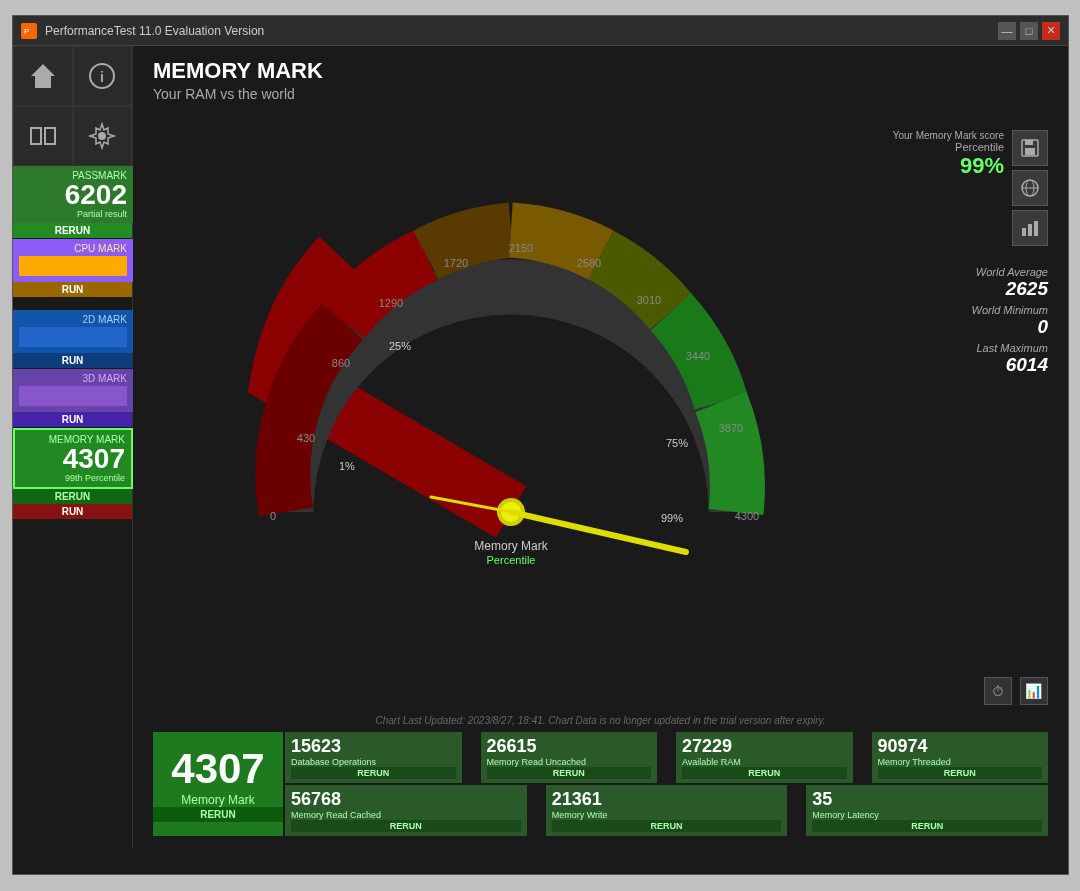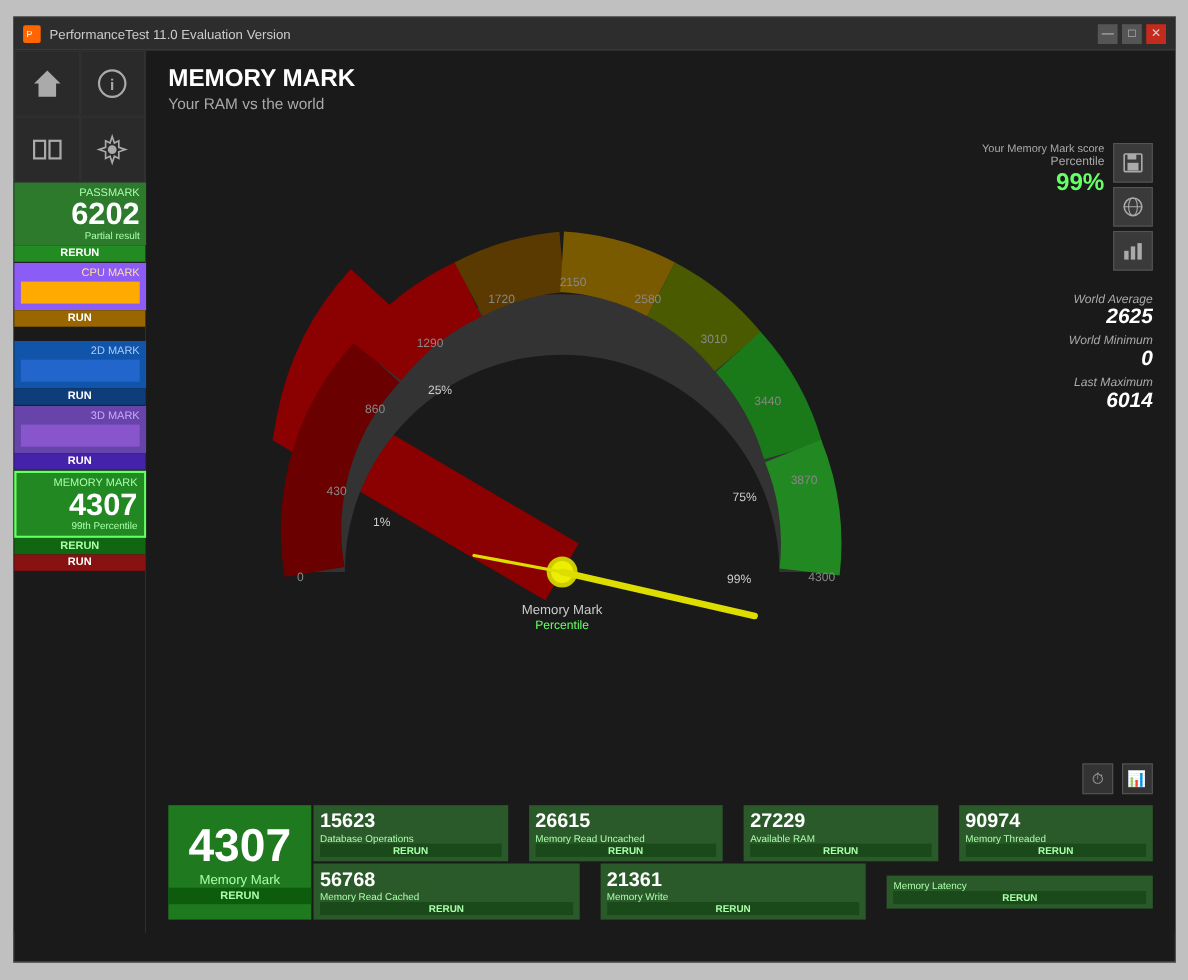--- a/index.html
+++ b/index.html
@@ -82,21 +82,21 @@
     
     .bottom-area { padding: 6px 0 0 0; }
     .chart-notice { color: #666; font-size: 10px; font-style: italic; margin-bottom: 6px; text-align: center; }
     .stats-grid { display: flex; gap: 2px; }
     .big-score-box { background: #1f7a1f; width: 130px; display: flex; flex-direction: column; align-items: center; justify-content: center; }
     .big-score-num { color: white; font-size: 42px; font-weight: bold; line-height: 1.1; }
     .big-score-label { color: #aaffaa; font-size: 12px; }
     .big-score-rerun { background: #0d5c0d; color: #aaffaa; font-size: 10px; text-align: center; padding: 2px; font-weight: bold; width: 100%; }
 
     .sub-stats { display: flex; flex-direction: column; gap: 2px; flex: 1; }
-    .sub-stats-row { display: flex; gap: 19px; align-items: center; }
+    .sub-stats-row { display: flex; gap: 19px; }
     .stat-box { background: #2a5a2a; padding: 4px 6px; flex: 1; min-width: 80px; }
     .stat-num { color: white; font-size: 18px; font-weight: bold; }
     .stat-label { color: #aaffaa; font-size: 9px; }
     .stat-rerun { background: #1a4a1a; color: #aaffaa; font-size: 9px; text-align: center; padding: 1px; font-weight: bold; }
 
     .gauge-bottom-icons { display: flex; justify-content: flex-end; padding: 4px 0; gap: 8px; }
     .gauge-bottom-icon { width: 28px; height: 28px; background: #333; border: 1px solid #555; display: flex; align-items: center; justify-content: center; cursor: pointer; color: #aaa; font-size: 14px; }
   </style>
 </head>
 <body>
@@ -289,20 +289,21 @@
           </div>
         </div>
       </div>
 
       <div class="gauge-bottom-icons">
         <div class="gauge-bottom-icon">⏱</div>
         <div class="gauge-bottom-icon">📊</div>
       </div>
 
       <div class="bottom-area">
+        <div class="chart-notice">Chart Last Updated: 2023/8/27, 18:41. Chart Data is no longer updated in the trial version after expiry.</div>
 
         <div class="stats-grid">
 
           <div class="big-score-box">
             <div class="big-score-num">4307</div>
             <div class="big-score-label">Memory Mark</div>
             <div class="big-score-rerun">RERUN</div>
           </div>
 
           <div class="sub-stats">
@@ -333,20 +334,21 @@
                 <div class="stat-num">56768</div>
                 <div class="stat-label">Memory Read Cached</div>
                 <div class="stat-rerun">RERUN</div>
               </div>
               <div class="stat-box">
                 <div class="stat-num">21361</div>
                 <div class="stat-label">Memory Write</div>
                 <div class="stat-rerun">RERUN</div>
               </div>
               <div class="stat-box">
+                <div class="stat-num">35</div>
                 <div class="stat-label">Memory Latency</div>
                 <div class="stat-rerun">RERUN</div>
               </div>
             </div>
           </div>
         </div>
       </div>
     </div>
   </div>
 </div>

